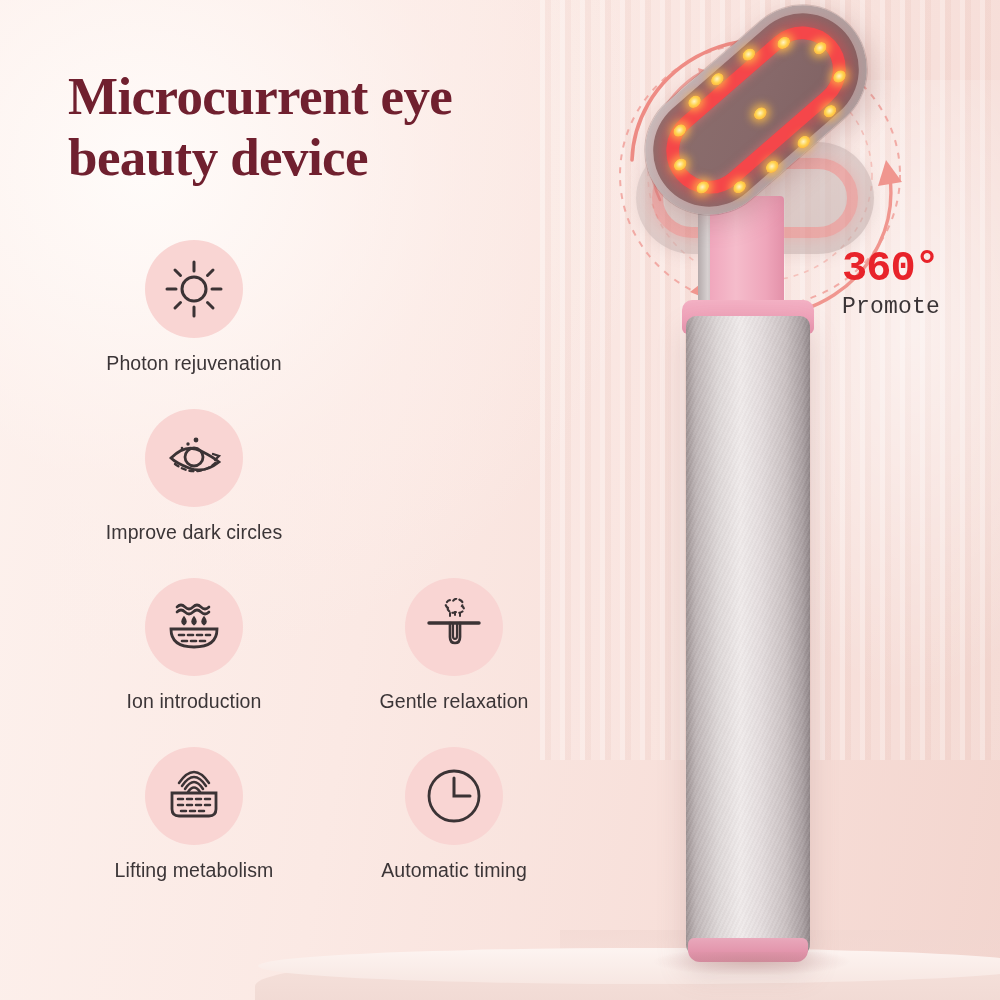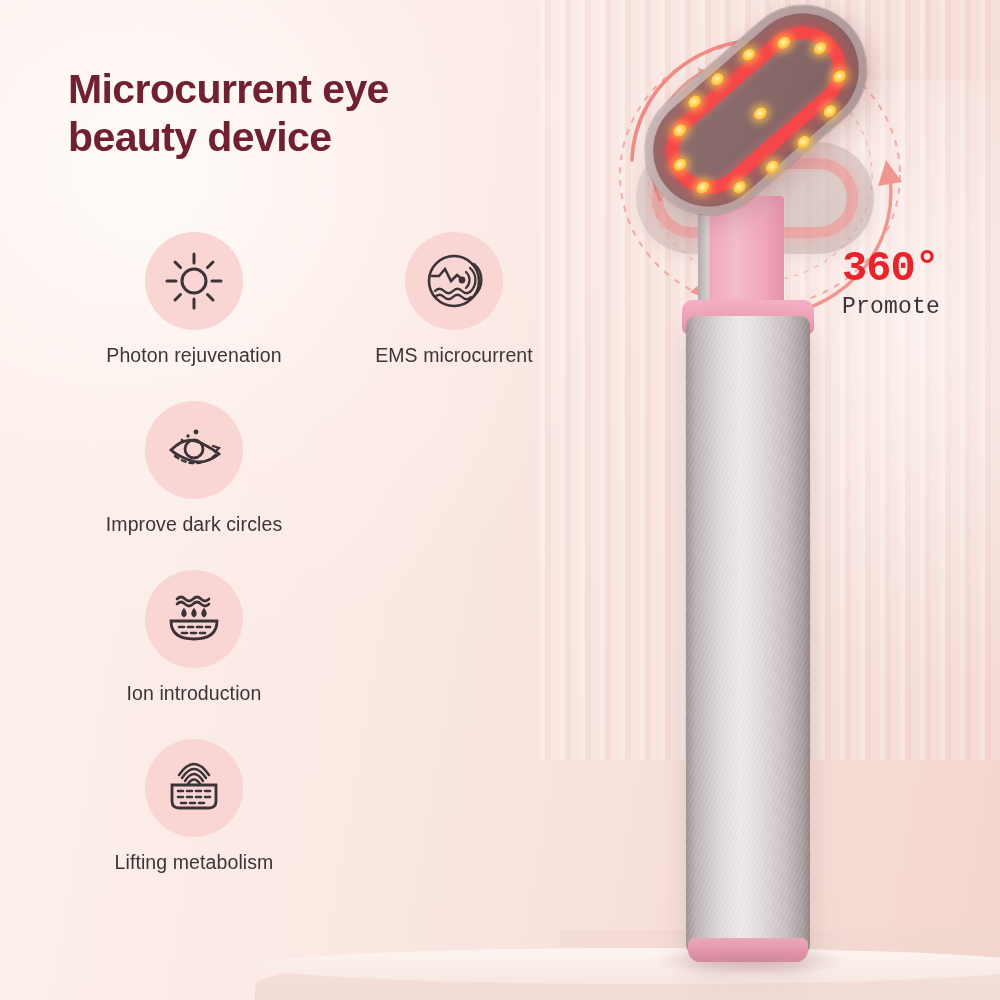--- a/index.html
+++ b/index.html
@@ -47,28 +47,29 @@
     border-radius:50%/50%;
   }
   .pedestal-shade{
     position:absolute; left:560px; top:930px; width:470px; height:70px;
     background:linear-gradient(180deg, rgba(240,214,208,.55), rgba(240,214,208,0));
   }
 
   
   .title{
     position:absolute; left:68px; top:66px; width:560px;
-    font-size:41px; line-height:1.16; font-weight:bold;
+    font-size:53px; line-height:1.16; font-weight:bold;
     color:#70202f; letter-spacing:-.6px;
     white-space:pre-line;
+    font-family:Liberation Serif, serif;
   }
 
   
   .features{
-    position:absolute; left:64px; top:232px; width:520px;
+    position:absolute; left:64px; top:240px; width:520px;
   }
   .frow{ display:flex; margin-bottom:34px; }
   .fitem{ width:260px; display:flex; flex-direction:column; align-items:center; }
   .fcircle{
     width:98px; height:98px; border-radius:50%;
     background:#f9d5d3;
     display:flex; align-items:center; justify-content:center;
     box-shadow:0 0 0 0 rgba(0,0,0,0);
   }
   .fcircle svg{ display:block; }
@@ -195,37 +196,20 @@
               <line x1="10" y1="10" x2="15.5" y2="15.5"></line>
                 <line x1="42.5" y1="42.5" x2="48" y2="48"></line>
               <line x1="48" y1="10" x2="42.5" y2="15.5"></line>
                 <line x1="15.5" y1="42.5" x2="10" y2="48"></line>
             </svg>
           </span>
         </div>
         <div class="flabel">Photon rejuvenation</div>
       </div>
 
-      <div class="fitem">
-        <div class="fcircle">
-          <span>
-            <svg width="60" height="60" viewBox="0 0 60 60" fill="none" stroke="#3b3335" stroke-width="2.6" stroke-linecap="round">
-              <circle cx="30" cy="30" r="25"></circle>
-              <path d="M8 25 L15 25 L21 18 L27 30 L33 24 L39 29"></path>
-              <circle cx="38" cy="29" r="3.4" fill="#3b3335" stroke="none"></circle>
-              <path d="M42 21 a11 11 0 0 1 0 16" stroke-width="2.3"></path>
-              <path d="M46 17 a16 16 0 0 1 0 24" stroke-width="2.3"></path>
-              <path d="M50 13 a21 21 0 0 1 0 32" stroke-width="2.3"></path>
-              <path d="M11 40 q4.5 -4.5 9 0 t9 0 t9 0 t9 0" stroke-width="2.4"></path>
-              <path d="M11 46 q4.5 -4.5 9 0 t9 0 t9 0 t9 0" stroke-width="2.4"></path>
-            </svg>
-          </span>
-        </div>
-        <div class="flabel">EMS microcurrent</div>
-      </div>
     </div>
 
     <div class="frow">
 
       <div class="fitem">
         <div class="fcircle">
           <span>
             <svg width="62" height="56" viewBox="0 0 62 56" fill="none" stroke="#3b3335" stroke-width="2.8" stroke-linecap="round">
               <path d="M8 28 q15 -15 30 -7 q12 6 18 11 q-15 12 -30 6 Q13 33 8 28 z"></path>
               <circle cx="31" cy="27" r="9"></circle>
@@ -258,20 +242,36 @@
                 <line x1="43" y1="37" x2="47" y2="37"></line>
               <line x1="19" y1="43" x2="24" y2="43"></line>
                 <line x1="28" y1="43" x2="33" y2="43"></line>
               <line x1="37" y1="43" x2="42" y2="43"></line>
             </svg>
           </span>
         </div>
         <div class="flabel">Ion introduction</div>
       </div>
 
+      <div class="fitem">
+        <div class="fcircle">
+          <span>
+            <svg width="60" height="58" viewBox="0 0 60 58" fill="none" stroke="#3b3335" stroke-width="2.7" stroke-linecap="round">
+              <path d="M24 10 q-4 -3 -1 -6 q2 -3 6 -1 q3 -4 7 -1 q4 2 2 6 q3 2 1 5 q-3 3 -7 1 q-4 2 -7 -1 q-2 -2 -1 -3 z" stroke-dasharray="3.5 3.5" stroke-width="2.2"></path>
+              <path d="M26 15 v5" stroke-dasharray="3 3" stroke-width="2"></path>
+              <path d="M31 14 v6" stroke-dasharray="3 3" stroke-width="2"></path>
+              <path d="M36 15 v5" stroke-dasharray="3 3" stroke-width="2"></path>
+              <line x1="5" y1="25" x2="55" y2="25" stroke-width="3.4"></line>
+              <path d="M26 25 v14 q0 6 5 6 t5 -6 V25" stroke-width="2.7"></path>
+              <path d="M29 25 v13 q0 3 2 3 t2 -3 V25" stroke-width="2.2"></path>
+            </svg>
+          </span>
+        </div>
+        <div class="flabel">Gentle relaxation</div>
+      </div>
     </div>
 
     <div class="frow">
       <div class="fitem">
         <div class="fcircle">
           <span>
             <svg width="62" height="58" viewBox="0 0 62 58" fill="none" stroke="#3b3335" stroke-width="2.5" stroke-linecap="round">
               <path d="M22 22 q9 -14 18 0"></path>
               <path d="M19 19 q12 -18 24 0"></path>
               <path d="M16 16 q15 -22 30 0"></path>
@@ -287,20 +287,31 @@
                 <line x1="42" y1="38" x2="47" y2="38"></line>
               <line x1="18" y1="44" x2="23" y2="44"></line>
                 <line x1="27" y1="44" x2="32" y2="44"></line>
               <line x1="36" y1="44" x2="41" y2="44"></line>
             </svg>
           </span>
         </div>
         <div class="flabel">Lifting metabolism</div>
       </div>
 
+      <div class="fitem">
+        <div class="fcircle">
+          <span>
+            <svg width="60" height="60" viewBox="0 0 60 60" fill="none" stroke="#3b3335" stroke-width="2.8" stroke-linecap="round">
+              <circle cx="30" cy="30" r="25"></circle>
+              <path d="M30 12 V30 H46" stroke-width="3"></path>
+            </svg>
+          </span>
+        </div>
+        <div class="flabel">Automatic timing</div>
+      </div>
     </div>
 
   </div>
 
   <div class="product">
 
     <svg class="rot-wrap" viewBox="0 0 340 330" fill="none">
       <ellipse cx="170" cy="165" rx="140" ry="132" stroke="#f0a09a" stroke-width="2" stroke-dasharray="6 7" opacity=".85"></ellipse>
       <ellipse cx="170" cy="165" rx="112" ry="106" stroke="#f3b0aa" stroke-width="1.6" stroke-dasharray="5 6" opacity=".7"></ellipse>
       <path d="M42 150 a130 124 0 0 1 190 -106" stroke="#ef8c85" stroke-width="3.6" stroke-linecap="round"></path>

